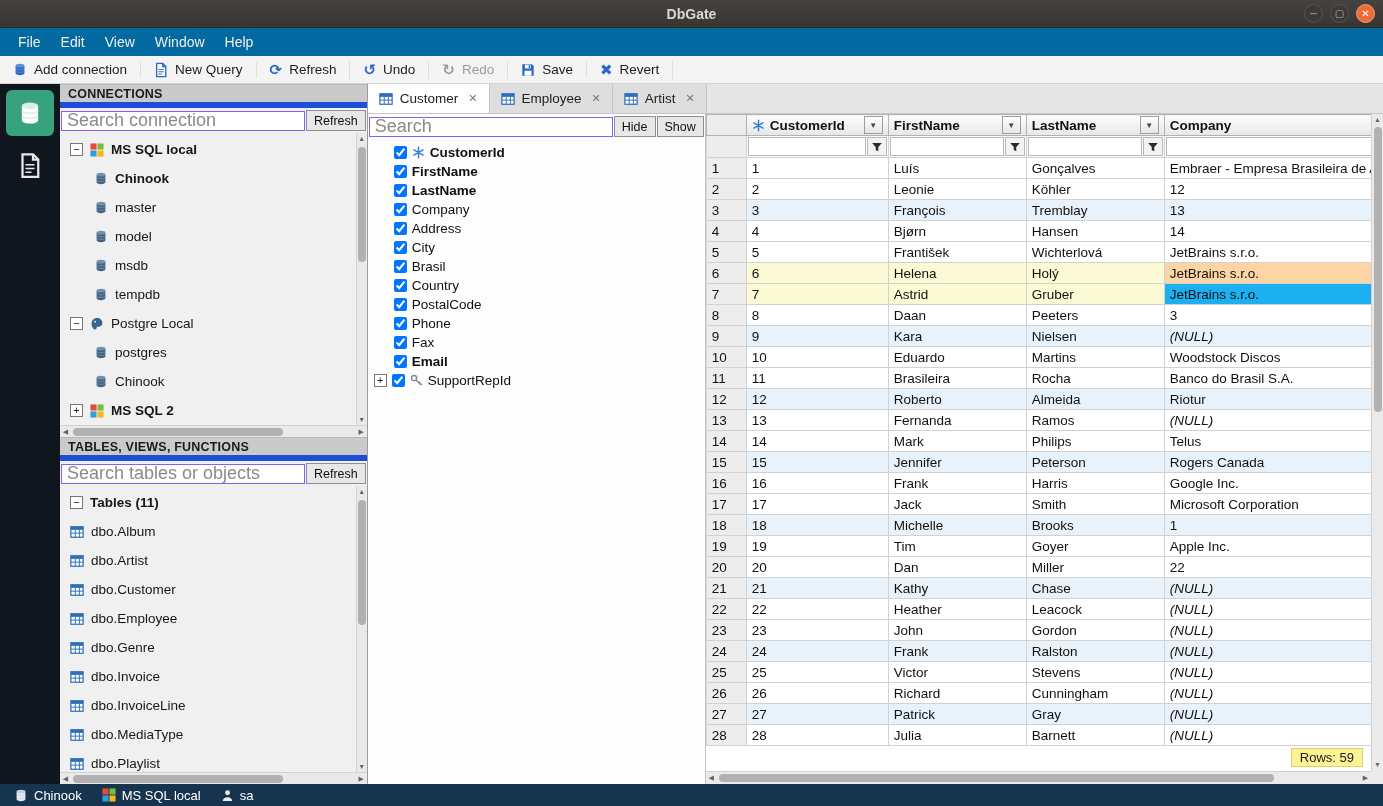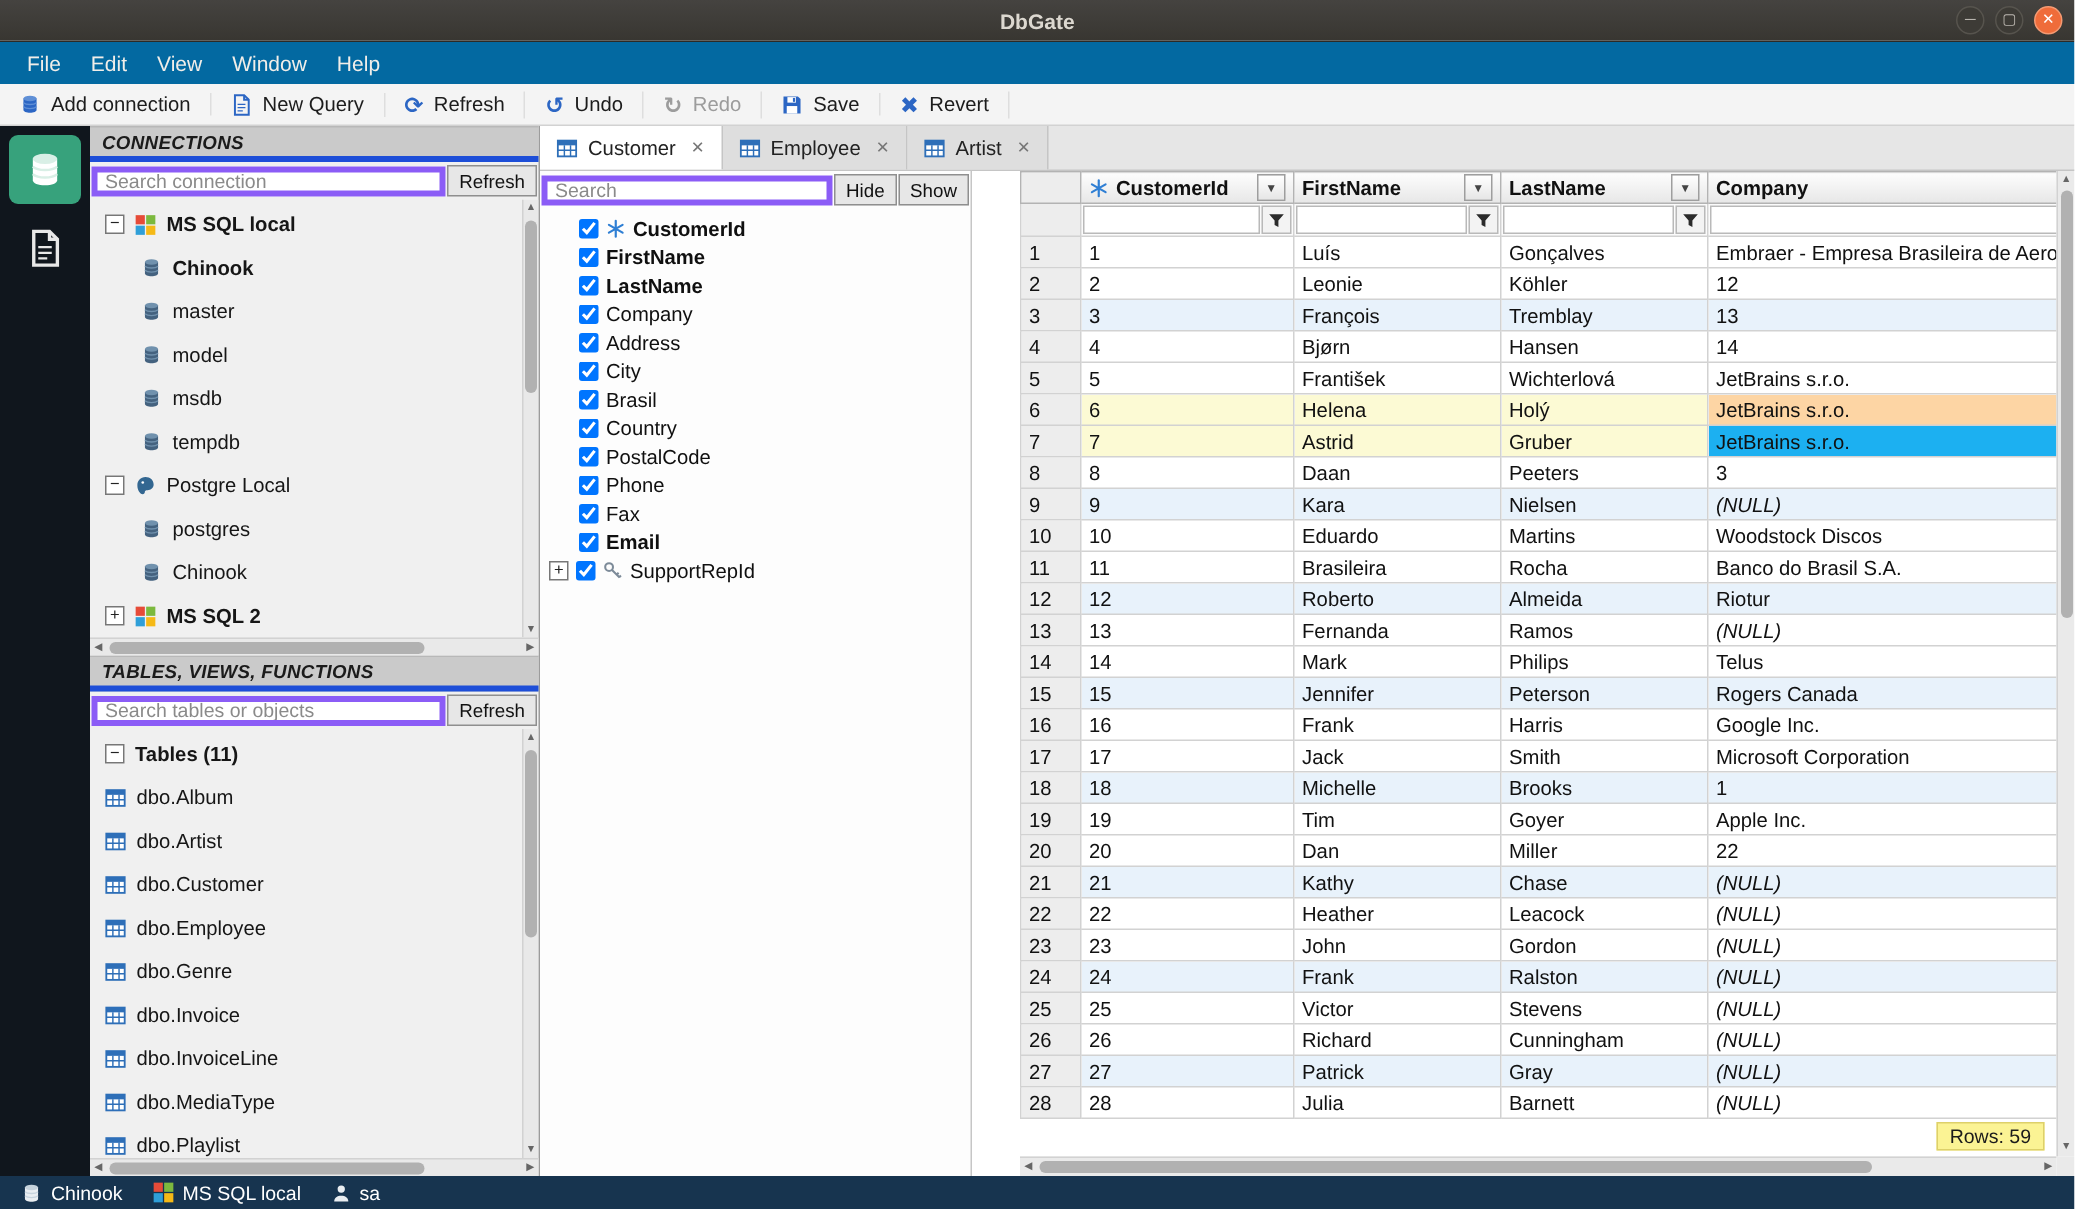--- a/index.html
+++ b/index.html
@@ -26,23 +26,23 @@
   .tool-item.disabled .glyph { color:#9c9c9c; }
   .icn { display:inline-flex; align-items:center; justify-content:center; }
 
   
   .main { flex:1; display:flex; min-height:0; }
 
   .iconrail { flex:0 0 60px; background:#10161d; display:flex; flex-direction:column; align-items:center; padding-top:6px; gap:16px; }
   .rail-tile { width:48px; height:46px; background:#37a27c; border-radius:6px; display:flex; align-items:center; justify-content:center; }
 
   .leftpanel { flex:0 0 300px; background:#f0f0f0; border-right:1px solid #9c9c9c; display:flex; flex-direction:column; min-height:0; }
-  .panel-header { flex:0 0 24px; background:#cacaca; border-bottom:4px solid #1d4ed8; border-top:1px solid #b8b8b8; font-weight:bold; font-size:12.5px; color:#1b1b1b; display:flex; align-items:center; padding:0 8px; letter-spacing:.2px;font-style:italic; }
+  .panel-header { flex:0 0 24px; background:#cacaca; border-bottom:6px solid #1d4ed8; border-top:1px solid #b8b8b8; font-weight:bold; font-size:12.5px; color:#1b1b1b; display:flex; align-items:center; padding:0 8px; letter-spacing:.2px; }
   .search-row { flex:0 0 24px; display:flex; padding:2px 1px; gap:1px; align-items:center; }
-  .search-input { flex:1; height:20px; border:4px solid #8b5cf6; font-size:13px; padding:0 5px; font-family:inherit; color:#222; background:#fff; min-width:0; }
+  .search-input { flex:1; height:20px; border:1px solid #8b5cf6; font-size:18px; padding:0 5px; font-family:inherit; color:#222; background:#fff; min-width:0; }
   .search-input::placeholder { color:#8a8a8a; }
   .mini-btn { height:21px; border:1px solid #8f8f8f; background:#e7e7e7; font-size:12.5px; font-family:inherit; padding:0 7px; color:#111; white-space:nowrap; }
 
   .tree { position:relative; overflow:hidden; }
   .conn-tree { flex:0 0 292px; }
   .tables-tree { flex:1; min-height:0; }
   .tree-inner { padding-top:2px; }
   .tree-item { height:29px; display:flex; align-items:center; gap:7px; padding-left:10px; color:#161616; font-size:13.5px; white-space:nowrap; }
   .tree-item.lvl1 { padding-left:34px; }
   .tree-item.sub { }
@@ -59,21 +59,21 @@
   .hscroll .arr.left { left:0; } .hscroll .arr.right { right:0; }
   .hscroll .thumb { position:absolute; top:1.5px; height:8px; background:#b1b1b1; border-radius:4px; }
 
   
   .rightarea { flex:1; display:flex; flex-direction:column; min-width:0; min-height:0; }
   .tabbar { flex:0 0 30px; background:#e6e6e6; border-bottom:1px solid #c5c5c5; display:flex; }
   .tab { display:flex; align-items:center; gap:7px; padding:0 11px; border-right:1px solid #c5c5c5; font-size:13.5px; color:#222; background:#dedede; }
   .tab.active { background:#fff; }
   .tab-close { color:#777; font-size:11px; margin-left:3px; }
 
-  .content { flex:1; display:flex; min-height:0;gap:32px; }
+  .content { flex:1; display:flex; min-height:0; }
 
   .colchooser { flex:0 0 268px; border-right:1px solid #c6c6c6; background:#fdfdfd; display:flex; flex-direction:column; min-height:0; }
   .collist { flex:1; overflow:hidden; padding-top:4px; }
   .col-item { height:19px; display:flex; align-items:center; gap:5px; padding-left:26px; font-size:13.5px; color:#101010; white-space:nowrap; }
   .col-item.has-exp { padding-left:6px; }
   .col-item input[type=checkbox] { width:13px; height:13px; margin:0; }
   .col-item .label.bold { font-weight:bold; }
 
   
   .gridwrap { flex:1; position:relative; min-width:0; background:#fff; display:flex; flex-direction:column; }

